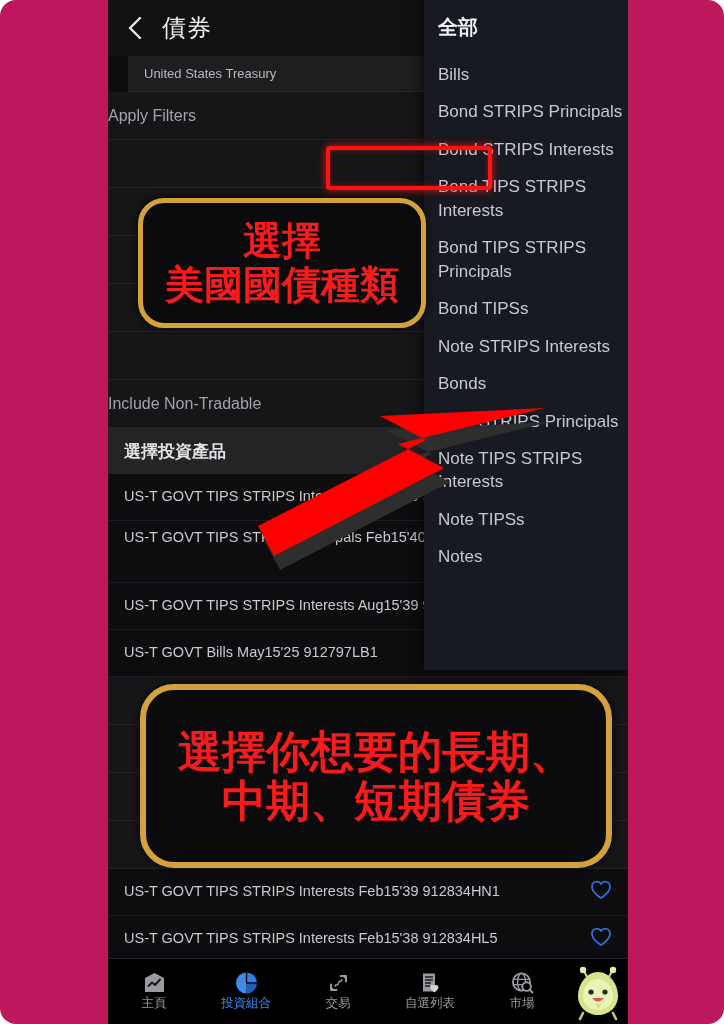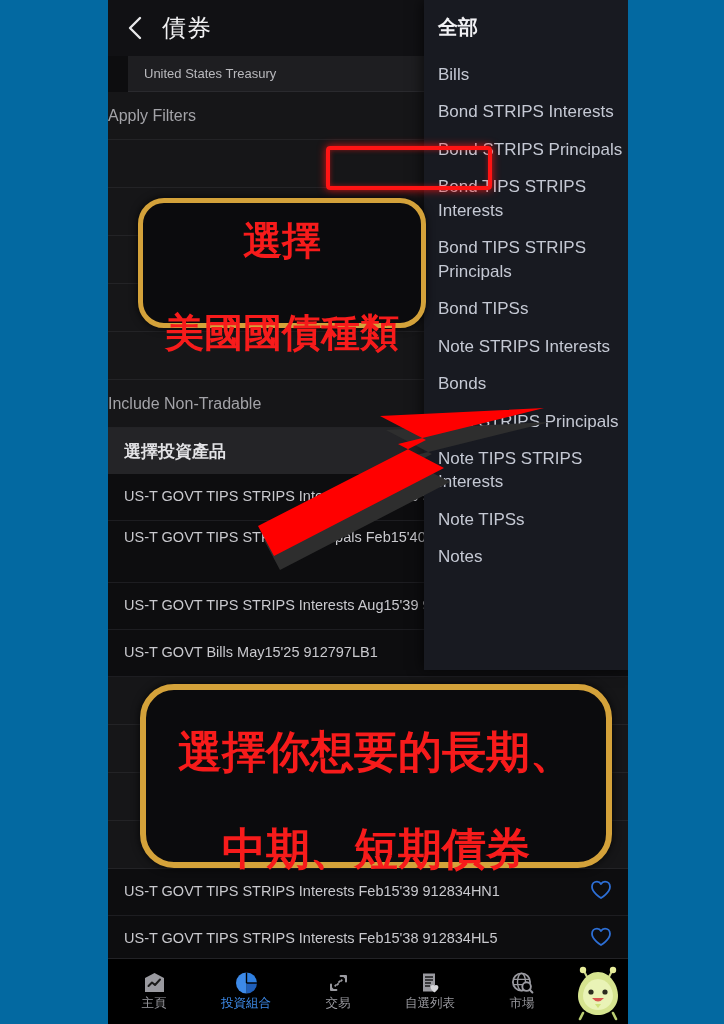--- a/index.html
+++ b/index.html
@@ -5,21 +5,22 @@
   * { box-sizing: border-box; margin: 0; padding: 0; }
   html, body {
     width: 724px; height: 1024px;
     background: #ffffff;
     font-family: "Liberation Sans", "DejaVu Sans", sans-serif;
     overflow: hidden;
   }
   #screen {
     position: relative;
     width: 724px; height: 1024px;
-    background: #0369a1;
+    background: #be185d;
+    border-radius: 16px;
   }
 
   
   #app {
     position: absolute;
     left: 108px; top: 0;
     width: 520px; height: 1024px;
     background: #0d0d0f;
     overflow: hidden;
   }
@@ -190,21 +191,20 @@
     align-items: center; justify-content: center;
     z-index: 30;
     box-shadow: 0 0 8px rgba(0,0,0,.8);
   }
   .callout-line {
     color: #f71b1b;
     font-weight: bold;
     line-height: 1.12;
     text-align: center;
     white-space: nowrap;
-    margin-top: 48px;
   }
   #callout-top {
     left: 138px; top: 198px;
     width: 288px; height: 130px;
   }
   #callout-top .callout-line { font-size: 39px; }
   #callout-bottom {
     left: 140px; top: 684px;
     width: 472px; height: 184px;
     border-width: 6px;
@@ -313,22 +313,22 @@
         <svg width="22" height="20" viewBox="0 0 22 20" fill="none" aria-hidden="true">
           <path d="M11 18 C11 18 2 12.6 2 6.8 C2 3.6 4.4 1.6 7 1.6 C9 1.6 10.4 2.9 11 4
                    C11.6 2.9 13 1.6 15 1.6 C17.6 1.6 20 3.6 20 6.8 C20 12.6 11 18 11 18 Z" stroke="#2d6fd6" stroke-width="1.8" stroke-linejoin="round"></path>
         </svg>
       </span>
     </div>
 
     <div id="dropdown">
       <div class="dd-title">全部</div>
       <div class="dd-item">Bills</div>
+      <div class="dd-item">Bond STRIPS Principals</div>
       <div class="dd-item">Bond STRIPS Interests</div>
-      <div class="dd-item">Bond STRIPS Principals</div>
       <div class="dd-item">Bond TIPS STRIPS Interests</div>
       <div class="dd-item">Bond TIPS STRIPS Principals</div>
       <div class="dd-item">Bond TIPSs</div>
       <div class="dd-item">Note STRIPS Interests</div>
       <div class="dd-item">Bonds</div>
       <div class="dd-item">Note STRIPS Principals</div>
       <div class="dd-item">Note TIPS STRIPS Interests</div>
       <div class="dd-item">Note TIPSs</div>
       <div class="dd-item">Notes</div>
     </div>

